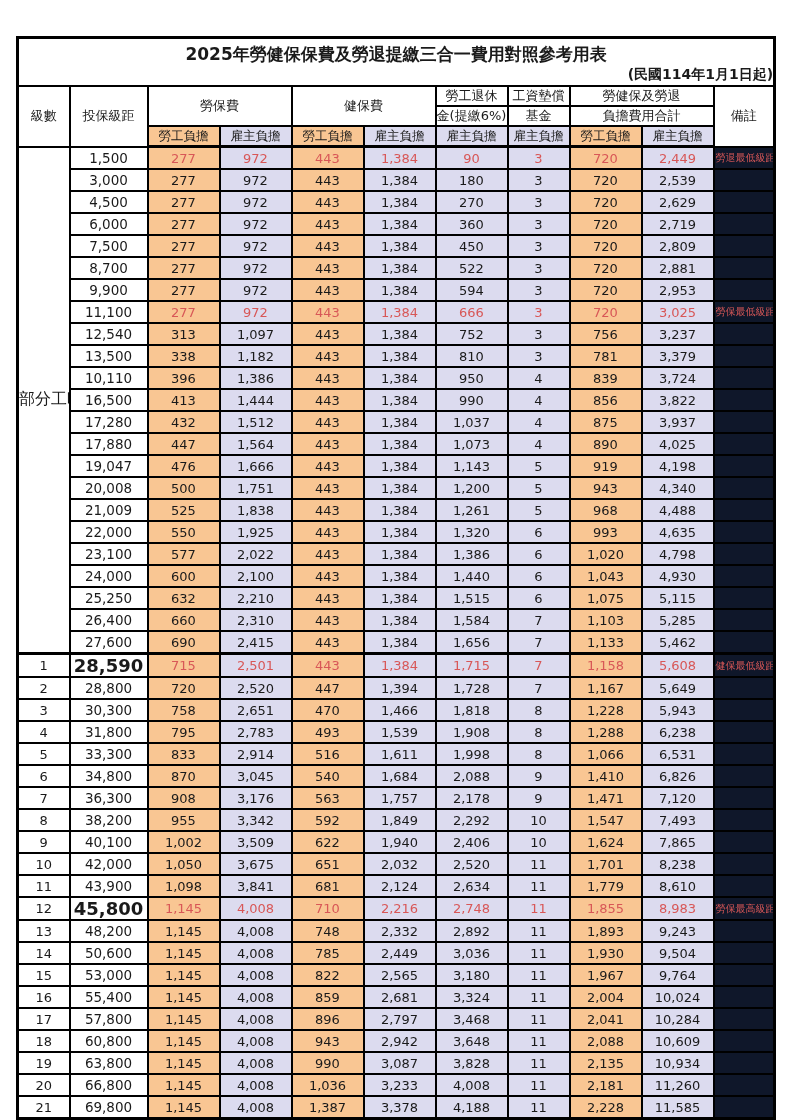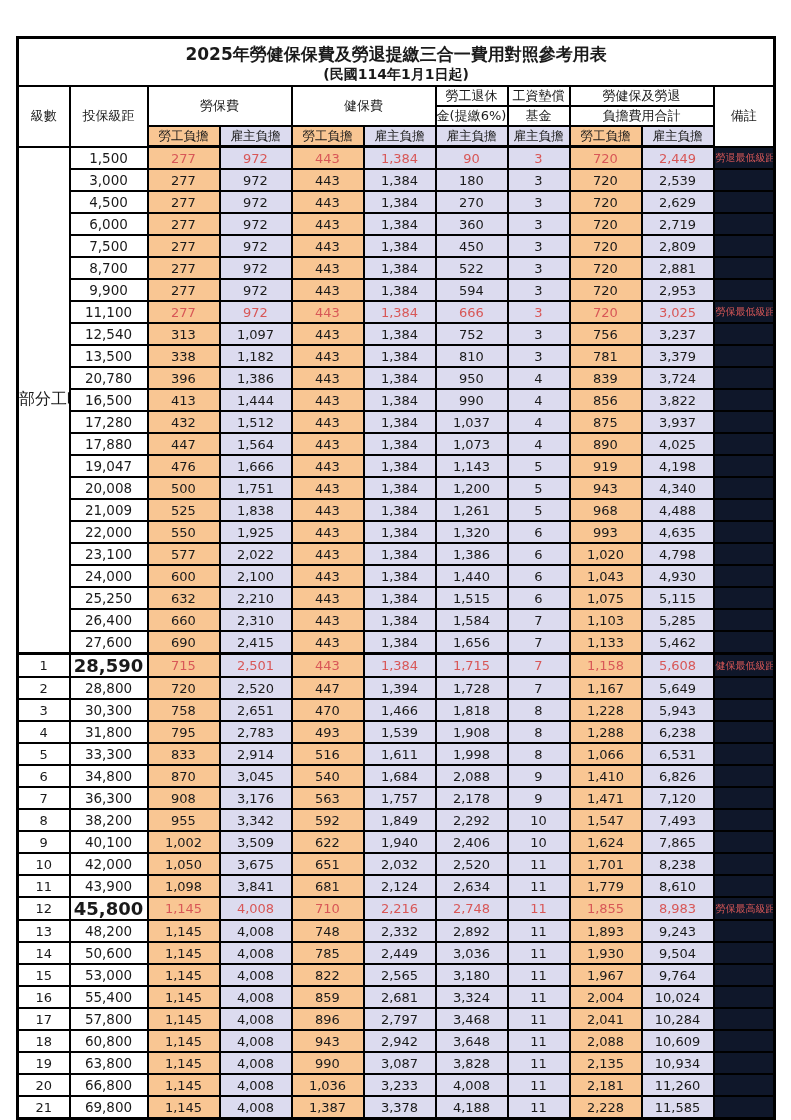--- a/index.html
+++ b/index.html
@@ -40,20 +40,21 @@
   }
   .doc-title {
     font-size: 17px;
     font-weight: bold;
     line-height: 1.45;
   }
   .doc-subtitle {
     font-size: 14px;
     font-weight: bold;
     line-height: 1.15;
+    text-align: right;
   }
   tr.hrow-a th, tr.hrow-b th { height: 17px; font-size: 13px; }
   tr.hrow-c th {
     height: 18px;
     font-size: 12.5px;
     border-bottom: 3px solid #000;
     margin-top: 24px;
   }
   .bg-emp { background: var(--emp-bg, #F9C693); }
   .bg-er  { background: var(--er-bg, #DCDBEF); }
@@ -240,21 +241,21 @@
           <td class="val-cell bg-er">1,182</td>
           <td class="val-cell bg-emp">443</td>
           <td class="val-cell bg-er">1,384</td>
           <td class="val-cell bg-er">810</td>
           <td class="val-cell bg-er">3</td>
           <td class="val-cell bg-emp">781</td>
           <td class="val-cell bg-er">3,379</td>
           <td class="remark-cell"></td>
         </tr>
         <tr>
-          <td class="bracket-cell">20,780</td>
+          <td class="bracket-cell">10,110</td>
           <td class="val-cell bg-emp">396</td>
           <td class="val-cell bg-er">1,386</td>
           <td class="val-cell bg-emp">443</td>
           <td class="val-cell bg-er">1,384</td>
           <td class="val-cell bg-er">950</td>
           <td class="val-cell bg-er">4</td>
           <td class="val-cell bg-emp">839</td>
           <td class="val-cell bg-er">3,724</td>
           <td class="remark-cell"></td>
         </tr>

